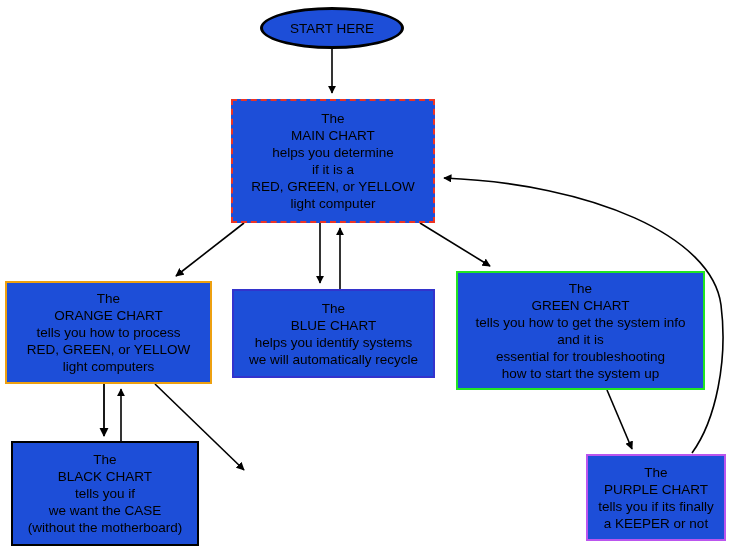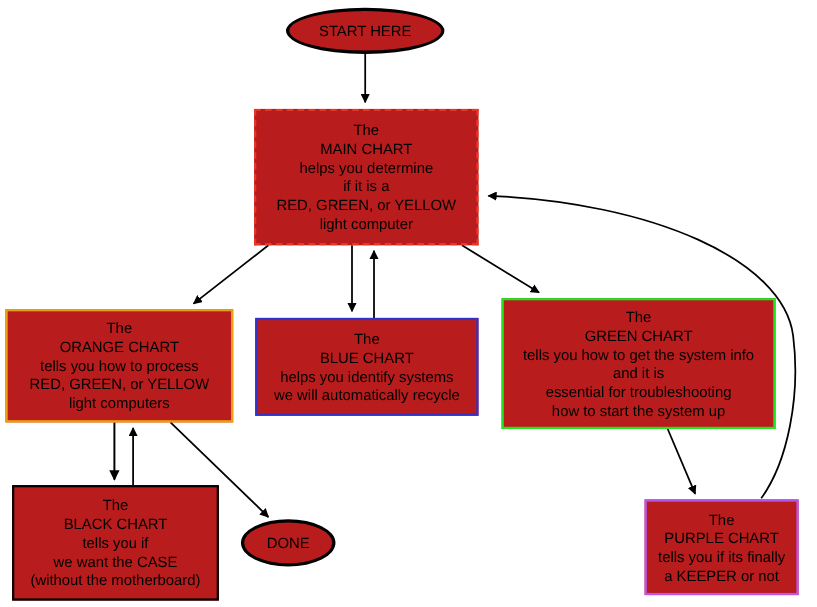--- a/index.html
+++ b/index.html
@@ -23,21 +23,21 @@
     height: 552px;
     pointer-events: none;
   }
   .node {
     position: absolute;
     box-sizing: border-box;
     display: flex;
     align-items: center;
     justify-content: center;
     text-align: center;
-    background: #b91c1c;
+    background: #1d4ed8;
     color: #000000;
     font-size: 13.5px;
     line-height: 17px;
     white-space: pre-line;
     z-index: 2;
   }
   .box-dashed-red {
     border: 2px dashed #ee3322;
   }
   .box-orange  { border: 2px solid #eda010; }
@@ -152,17 +152,14 @@
 (without the motherboard)</span>
   </div>
 
   <div class="node box-purple" style="left:586px; top:454px; width:140px; height:87px;">
     <span class="node-text">The
 PURPLE CHART
 tells you if its finally
 a KEEPER or not</span>
   </div>
 
-  <div class="node ellipse" style="left:219px; top:472px; width:86px; height:43px;">
-    <span class="node-text">DONE</span>
-  </div>
 
 </div>
 
 </body></html>

